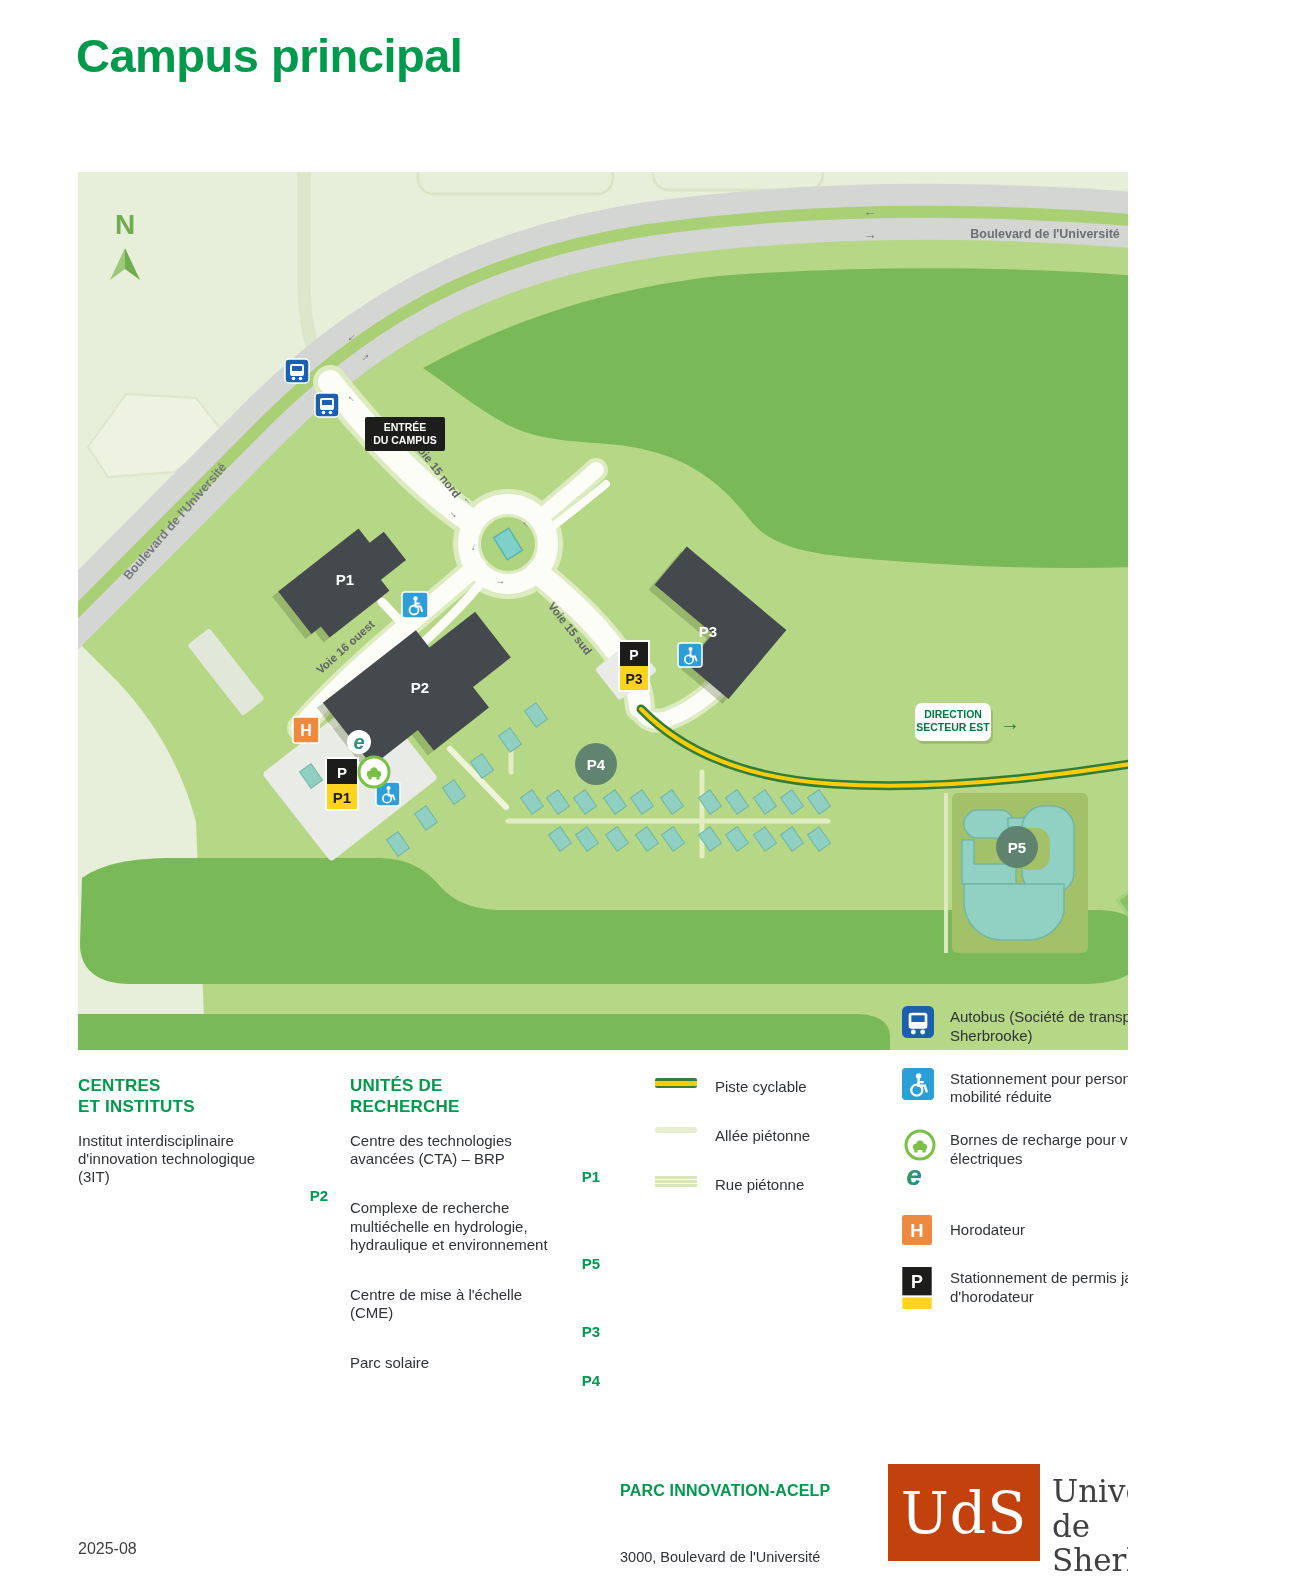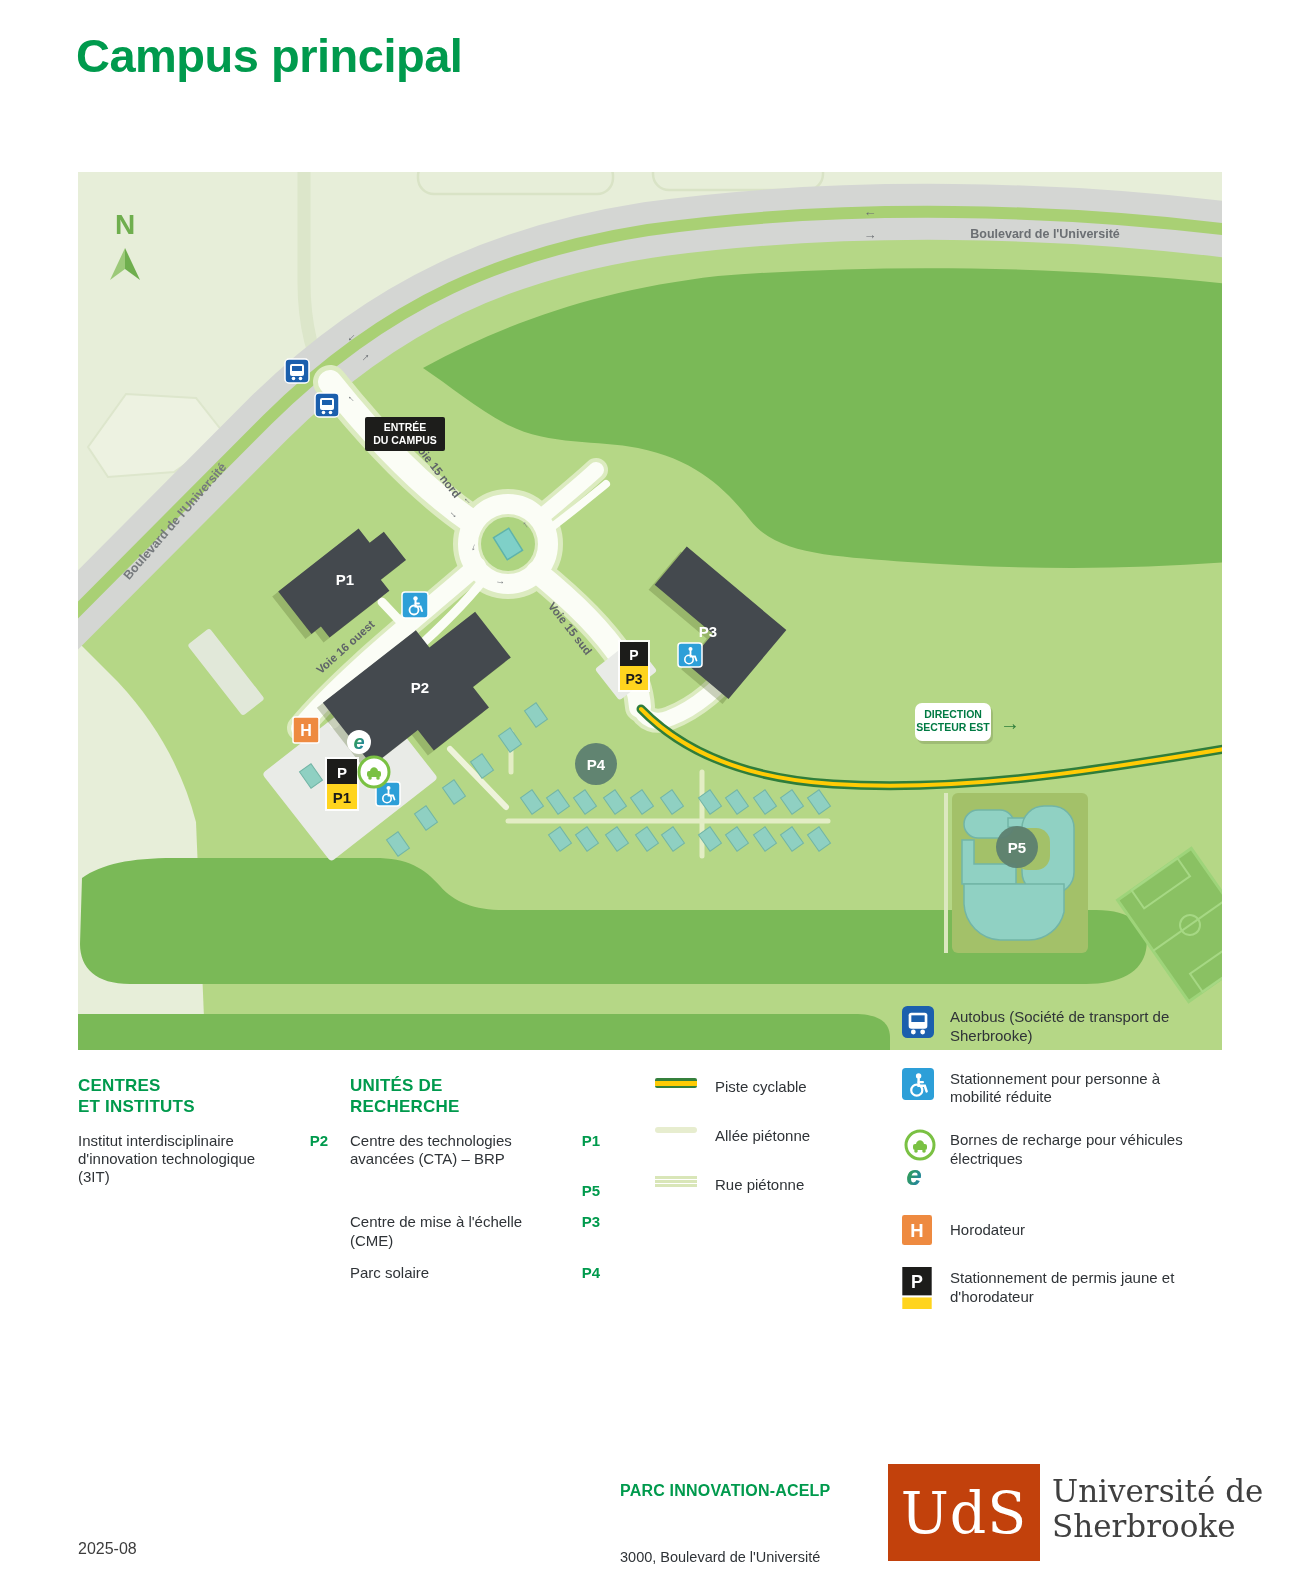--- a/index.html
+++ b/index.html
@@ -1,26 +1,26 @@
 <!DOCTYPE html>
 <html><head>
 <meta charset="utf-8">
 <style>
   html,body{margin:0;padding:0;background:#ffffff;}
-  #page{position:relative;width:1300px;height:1590px;background:#ffffff;overflow:hidden;
+  #page{position:relative;width:1128px;height:1590px;background:#ffffff;overflow:hidden;
         font-family:"Liberation Sans",sans-serif;color:#2f3337;}
   .abs{position:absolute;}
   
   .title{left:76px;top:28px;font-size:47px;font-weight:700;color:#009A4D;letter-spacing:-0.5px;}
   .subtitle{left:78px;top:96px;font-size:31px;font-weight:400;color:#8f9295;}
   
   #map{left:78px;top:172px;width:1144px;height:878px;}
   
   .leg-head{font-size:17px;font-weight:700;color:#009A4D;line-height:1.25;white-space:pre-line;letter-spacing:.2px;}
-  .leg-item{display:flex;align-items:flex-start;margin-top:14px;}
+  .leg-item{display:flex;align-items:flex-start;margin-top:14px;flex-direction:column;}
   .leg-name{font-size:15px;line-height:1.23;color:#2f3337;}
   .leg-code{font-size:15px;font-weight:700;color:#009A4D;margin-left:auto;}
   .col1{left:78px;top:1075px;width:250px;}
   .col2{left:350px;top:1075px;width:250px;}
   .col3{left:655px;top:1078px;width:230px;}
   .col4{left:888px;top:1006px;width:290px;margin-left:14px;}
   .path-row{display:flex;align-items:flex-start;margin-bottom:25px;height:24px;}
   .path-label{font-size:15px;margin-left:18px;}
   .sw{width:42px;flex:0 0 42px;}
   .sw-piste{height:10px;border-radius:2px;background:linear-gradient(180deg,#35803c 0 25%,#ffcb05 25% 75%,#35803c 75% 100%);}
@@ -332,20 +332,21 @@
   </div>
 
   <div class="abs col2">
     <div class="leg-head">UNITÉS DE
 RECHERCHE</div>
     <div class="leg-item">
       <div class="leg-name" style="width:205px">Centre des technologies avancées (CTA) – BRP</div>
       <div class="leg-code">P1</div>
     </div>
     <div class="leg-item">
+      <div class="leg-name" style="width:205px">Complexe de recherche multiéchelle en hydrologie, hydraulique et environnement</div>
       <div class="leg-code">P5</div>
     </div>
     <div class="leg-item">
       <div class="leg-name" style="width:205px">Centre de mise à l'échelle (CME)</div>
       <div class="leg-code">P3</div>
     </div>
     <div class="leg-item">
       <div class="leg-name" style="width:205px">Parc solaire</div>
       <div class="leg-code">P4</div>
     </div>

